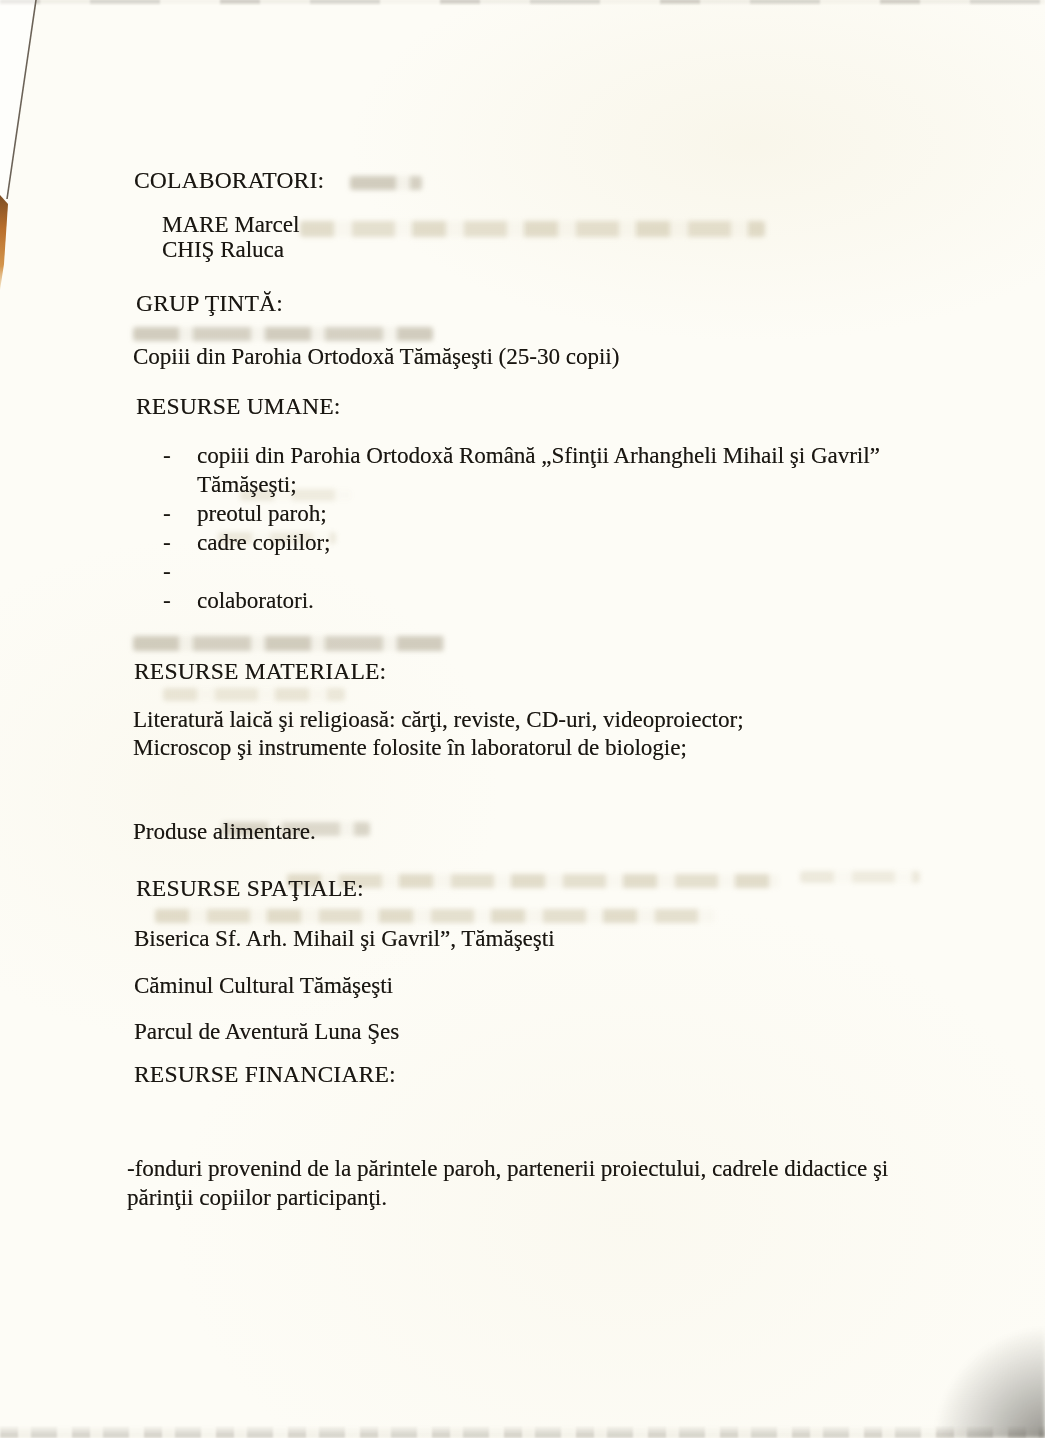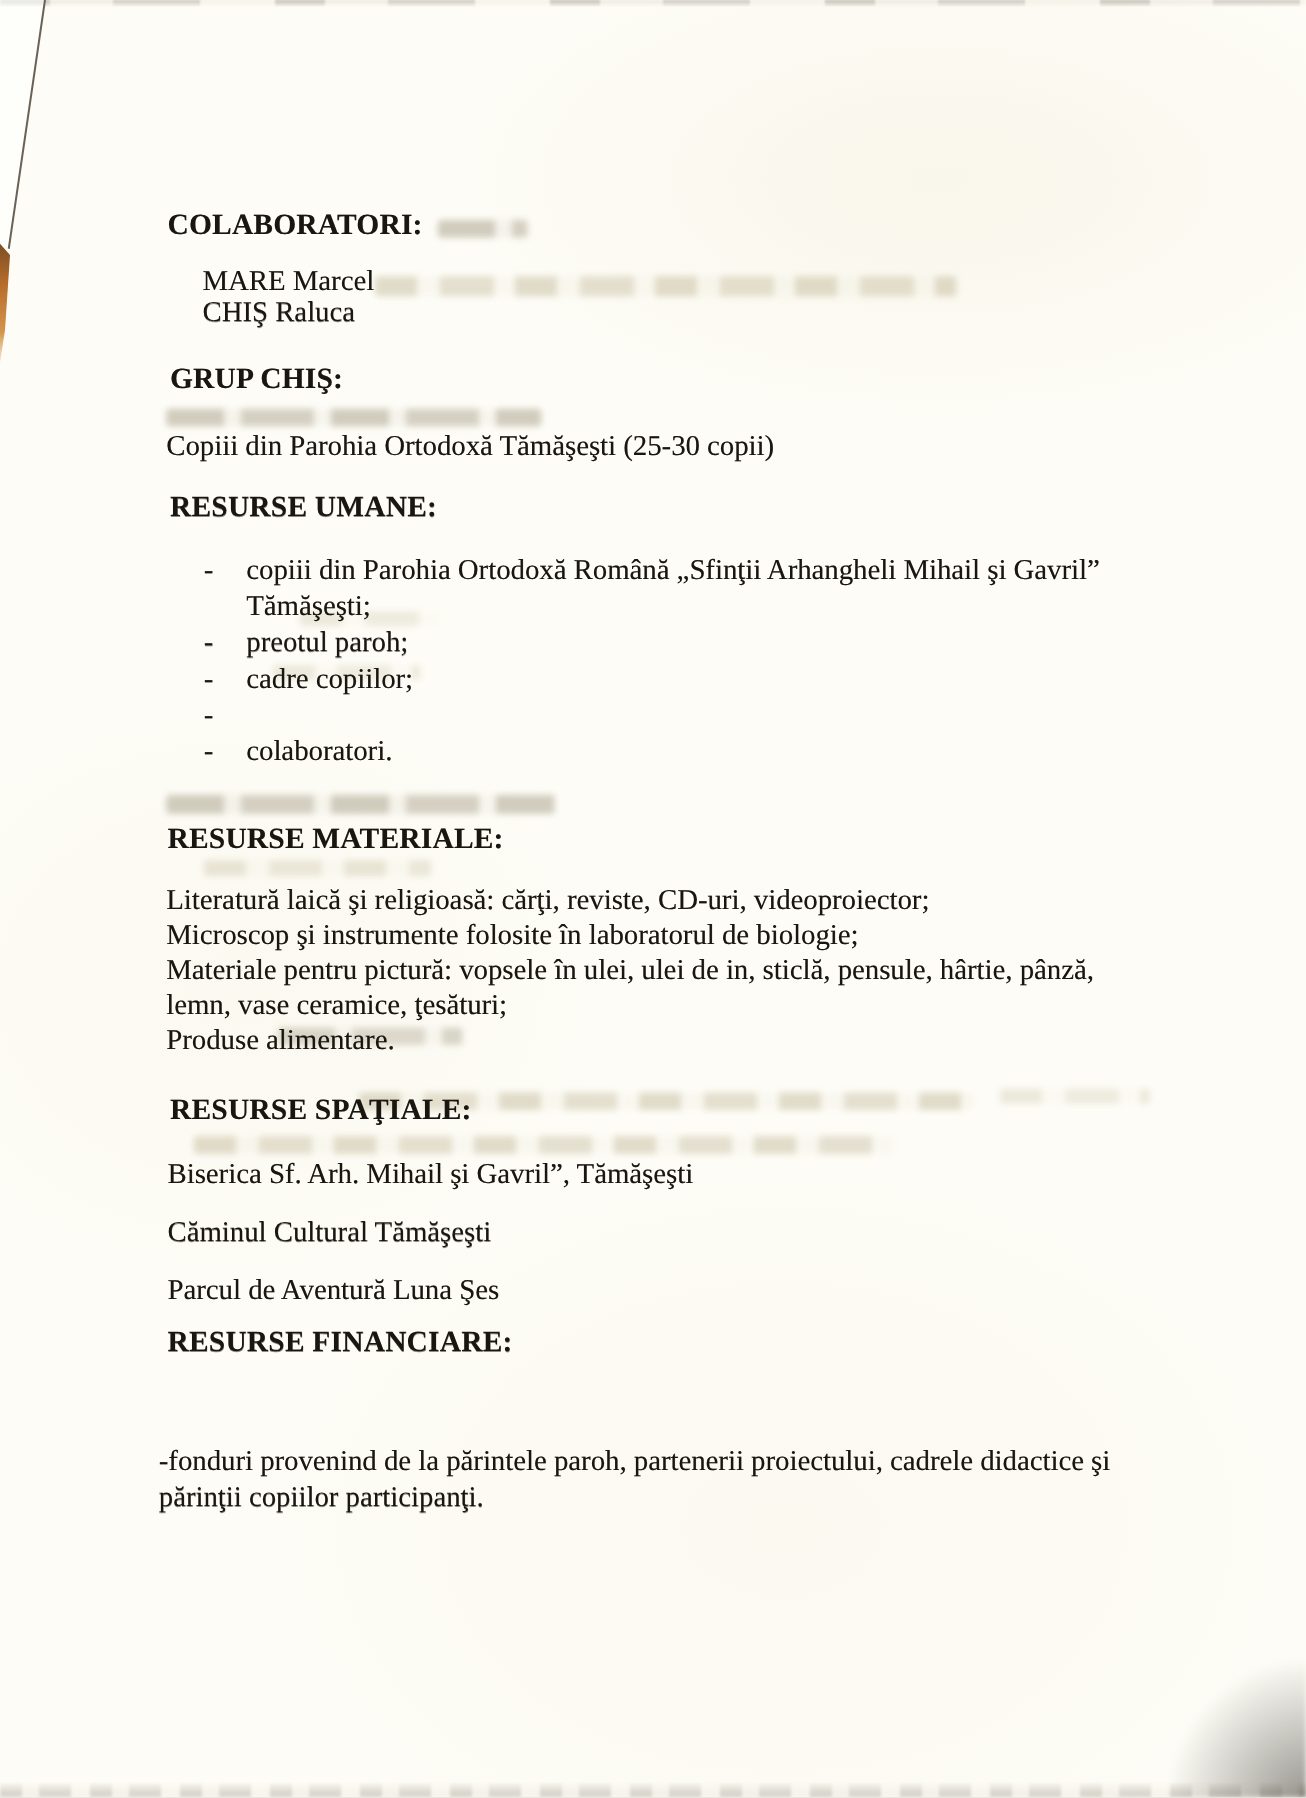--- a/index.html
+++ b/index.html
@@ -16,21 +16,21 @@
     color:#191611;
   }
   .txt{
     position:absolute;
     font-size:23px;
     line-height:29px;
     white-space:pre;
     text-shadow:0.2px 0.2px 0.35px rgba(30,26,20,0.5);
   }
   .hd{
-    font-weight:bold;
+    font-weight:normal;
     font-size:23.5px;
     letter-spacing:0.2px;
   }
   .names{line-height:24.5px;margin-left:26px;}
   .mat{line-height:28px;}
   ul.bullets{
     position:absolute;left:163px;top:441px;
     margin:0;padding:0;list-style:none;
   }
   ul.bullets li{display:flex;}
@@ -109,21 +109,21 @@
   <div class="ghost words" style="left:163px;top:688px;width:182px;height:13px;opacity:0.7"></div>
   <div class="ghost hdg" style="left:222px;top:822px;width:148px;height:14px;opacity:0.8"></div>
   <div class="ghost words" style="left:287px;top:874px;width:492px;height:14px"></div>
   <div class="ghost words" style="left:800px;top:871px;width:120px;height:12px;opacity:0.6"></div>
   <div class="ghost words" style="left:155px;top:909px;width:560px;height:14px"></div>
 
   <div class="txt hd" style="left:134px;top:166px">COLABORATORI:</div>
   <div class="txt names" style="left:136px;top:213px">MARE Marcel</div>
   <div class="txt names" style="left:136px;top:238px">CHIŞ Raluca</div>
 
-  <div class="txt hd" style="left:136px;top:289px">GRUP CHIŞ:</div>
+  <div class="txt hd" style="left:136px;top:289px">GRUP ŢINTĂ:</div>
   <div class="txt" style="left:133px;top:342px">Copiii din Parohia Ortodoxă Tămăşeşti (25-30 copii)</div>
 
   <div class="txt hd" style="left:136px;top:392px">RESURSE UMANE:</div>
   <ul class="bullets">
     <li>
       <span class="dash">-</span>
       <span class="btxt">copiii din Parohia Ortodoxă Română „Sfinţii Arhangheli Mihail şi Gavril”
 Tămăşeşti;</span>
     </li>
     <li>
@@ -139,22 +139,20 @@
     </li>
     <li>
       <span class="dash">-</span>
       <span class="btxt">colaboratori.</span>
     </li>
   </ul>
 
   <div class="txt hd" style="left:134px;top:657px">RESURSE MATERIALE:</div>
   <div class="txt mat" style="left:133px;top:706px">Literatură laică şi religioasă: cărţi, reviste, CD-uri, videoproiector;</div>
   <div class="txt mat" style="left:133px;top:734px">Microscop şi instrumente folosite în laboratorul de biologie;</div>
-  <div class="txt mat" style="left:133px;top:762px">Materiale pentru pictură: vopsele în ulei, ulei de in, sticlă, pensule, hârtie, pânză,
-lemn, vase ceramice, ţesături;</div>
   <div class="txt mat" style="left:133px;top:818px">Produse alimentare.</div>
 
   <div class="txt hd" style="left:136px;top:874px">RESURSE SPAŢIALE:</div>
   <div class="txt" style="left:134px;top:924px">Biserica Sf. Arh. Mihail şi Gavril”, Tămăşeşti</div>
   <div class="txt" style="left:134px;top:971px">Căminul Cultural Tămăşeşti</div>
   <div class="txt" style="left:134px;top:1017px">Parcul de Aventură Luna Şes</div>
 
   <div class="txt hd" style="left:134px;top:1060px">RESURSE FINANCIARE:</div>
   <div class="txt" style="left:127px;top:1154px">-fonduri provenind de la părintele paroh, partenerii proiectului, cadrele didactice şi
 părinţii copiilor participanţi.</div>

